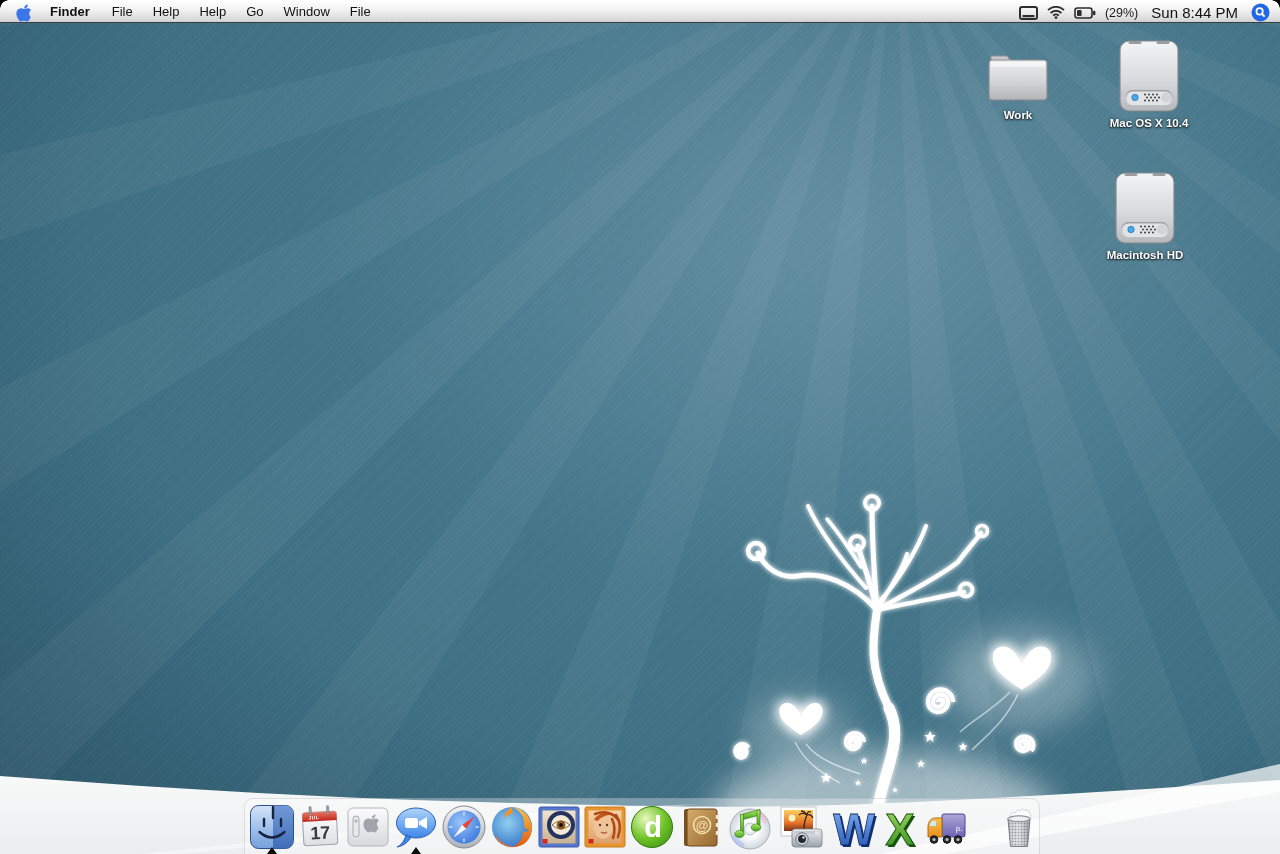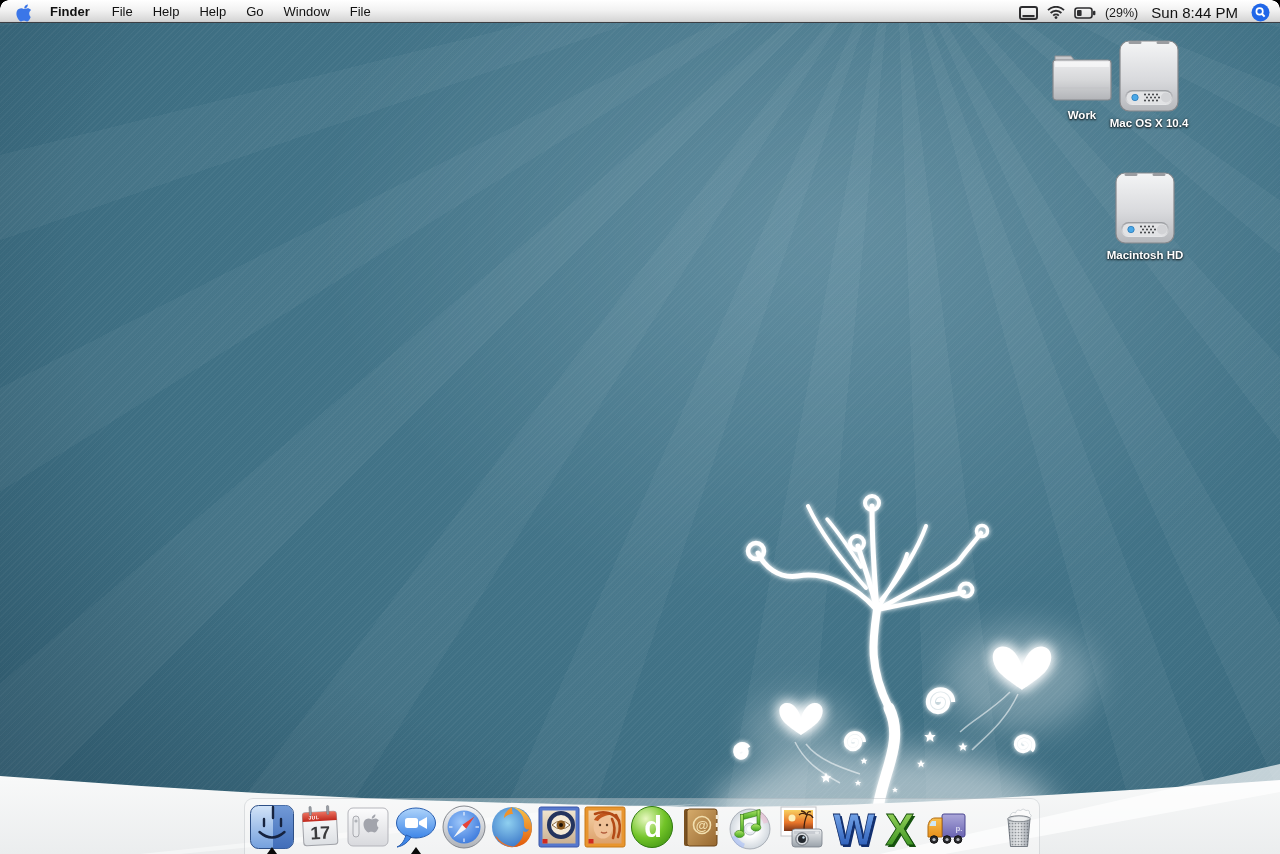--- a/index.html
+++ b/index.html
@@ -185,21 +185,21 @@
     <svg width="19" height="19" viewBox="0 0 19 19">
       <circle cx="9.5" cy="9.5" r="9" fill="#1f66e8"></circle>
       <circle cx="8.6" cy="8.4" r="3.2" fill="none" stroke="#fff" stroke-width="1.7"></circle>
       <line x1="10.9" y1="10.8" x2="13.6" y2="13.6" stroke="#fff" stroke-width="2"></line>
     </svg>
   </span>
 </div>
 <div class="corner tl"></div>
 <div class="corner tr"></div>
 
-<div class="desk-icon" style="left:1034px;top:44px;">
+<div class="desk-icon" style="left:970px;top:44px;">
   <span class="glyph">
     <svg width="70" height="62" viewBox="0 0 70 62">
       <defs>
           <linearGradient id="gfo" x1="0" y1="0" x2="0" y2="1">
             <stop offset="0" stop-color="#ececee"></stop>
             <stop offset=".5" stop-color="#d6d7d9"></stop>
             <stop offset="1" stop-color="#b2b4b8"></stop>
           </linearGradient>
         </defs>
       <path d="M8,12 h16 l4,5 h-20 z" fill="#c8c9cc" stroke="#8f9194" stroke-width="1"></path>

